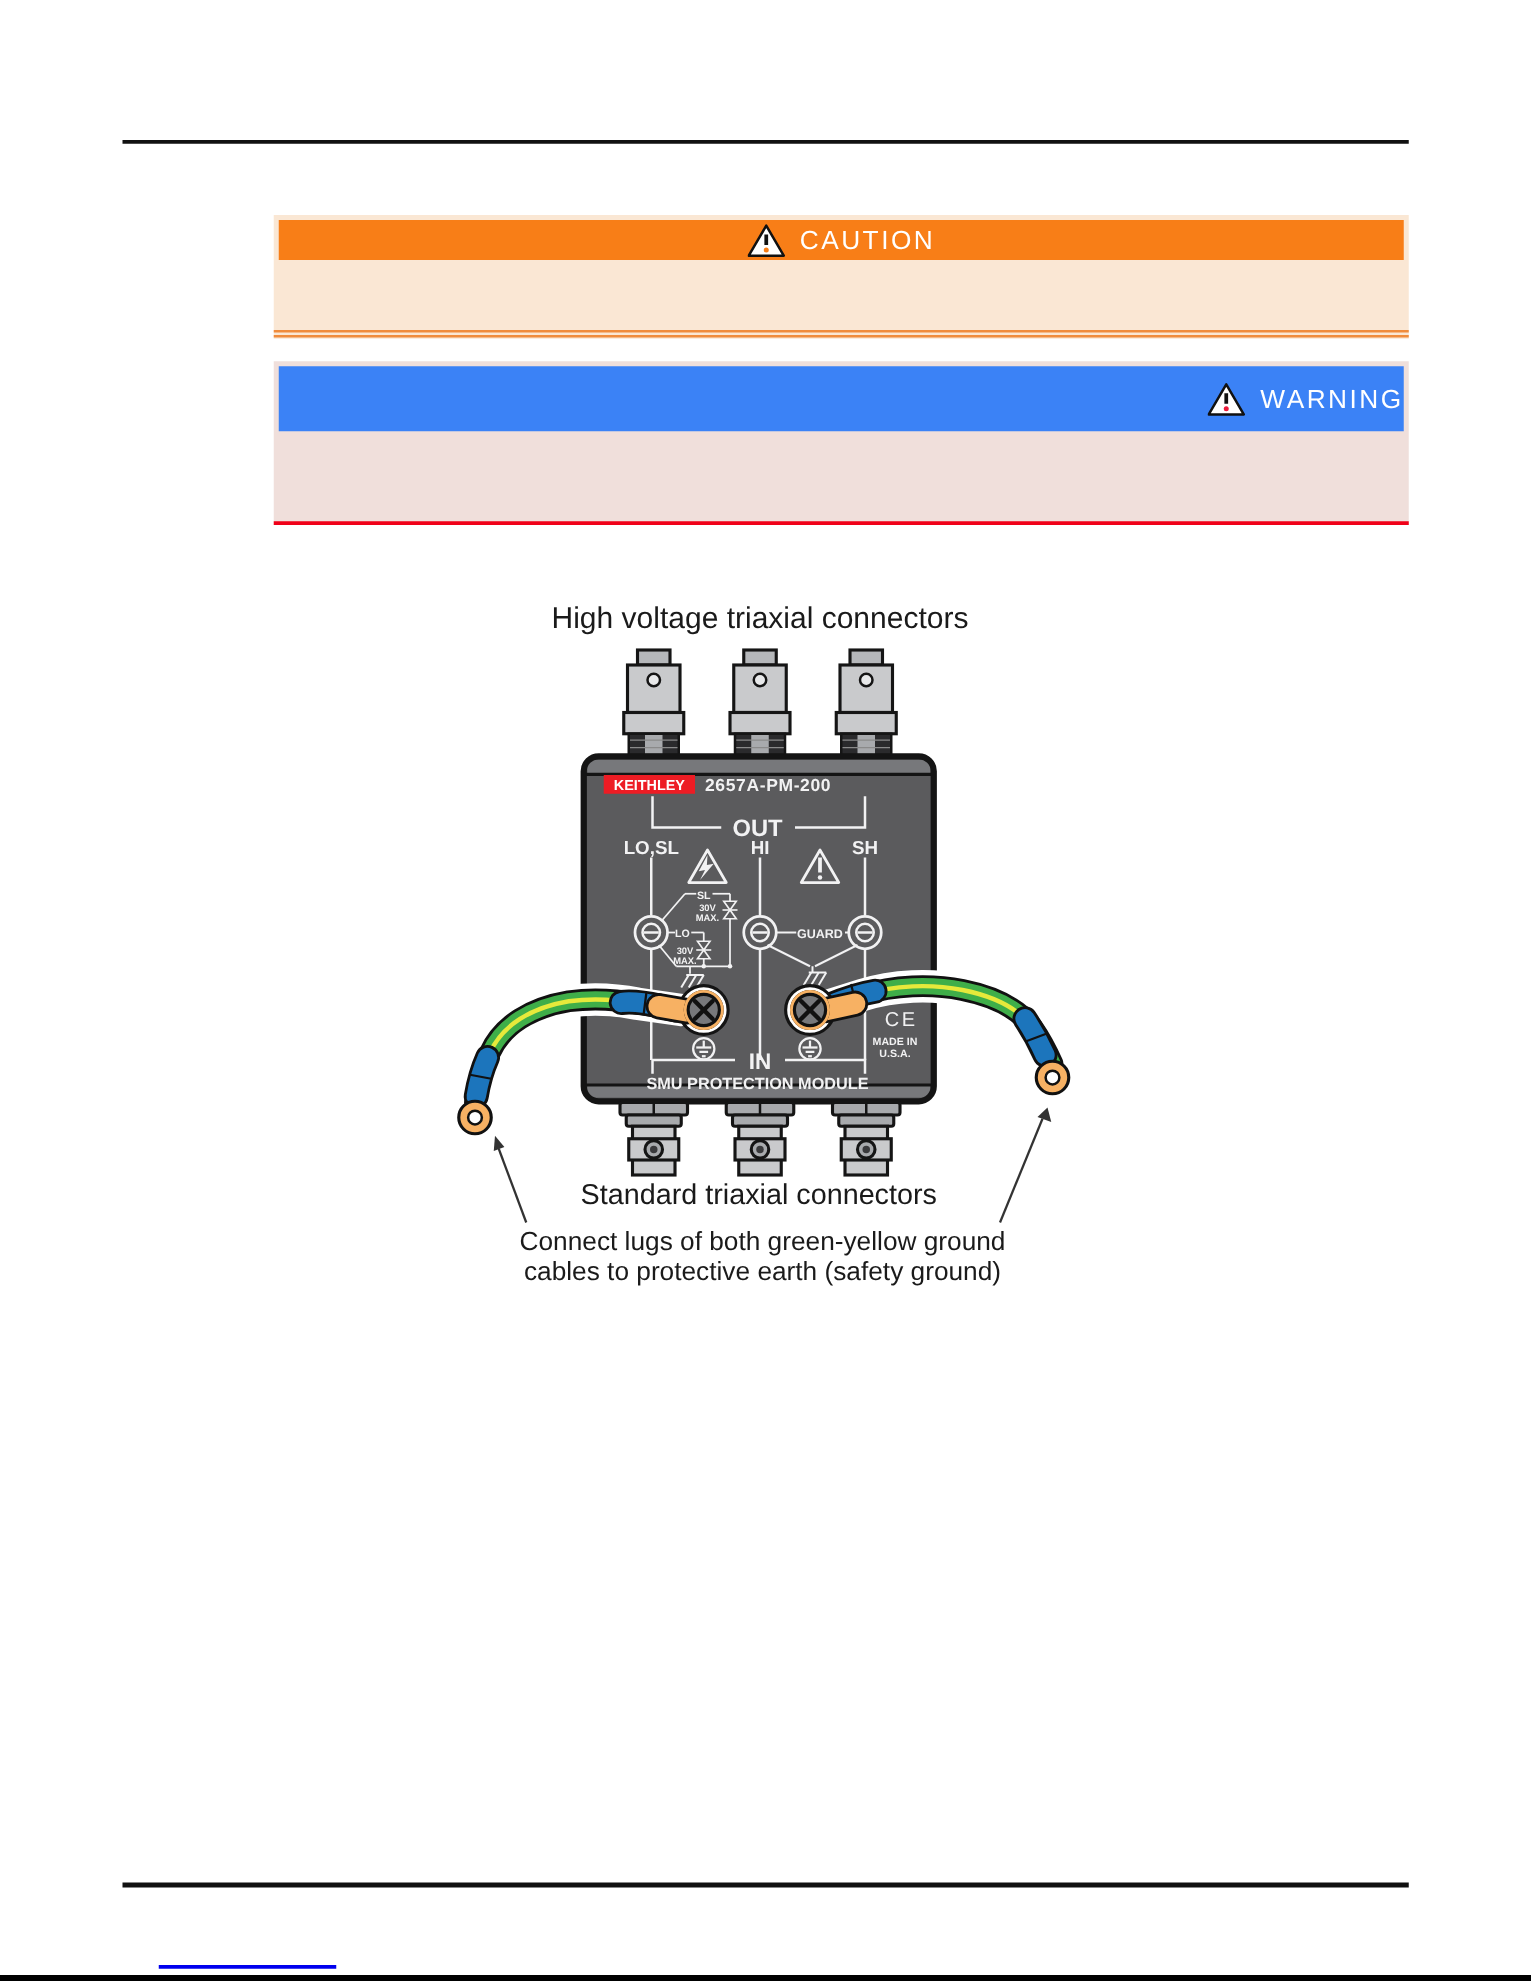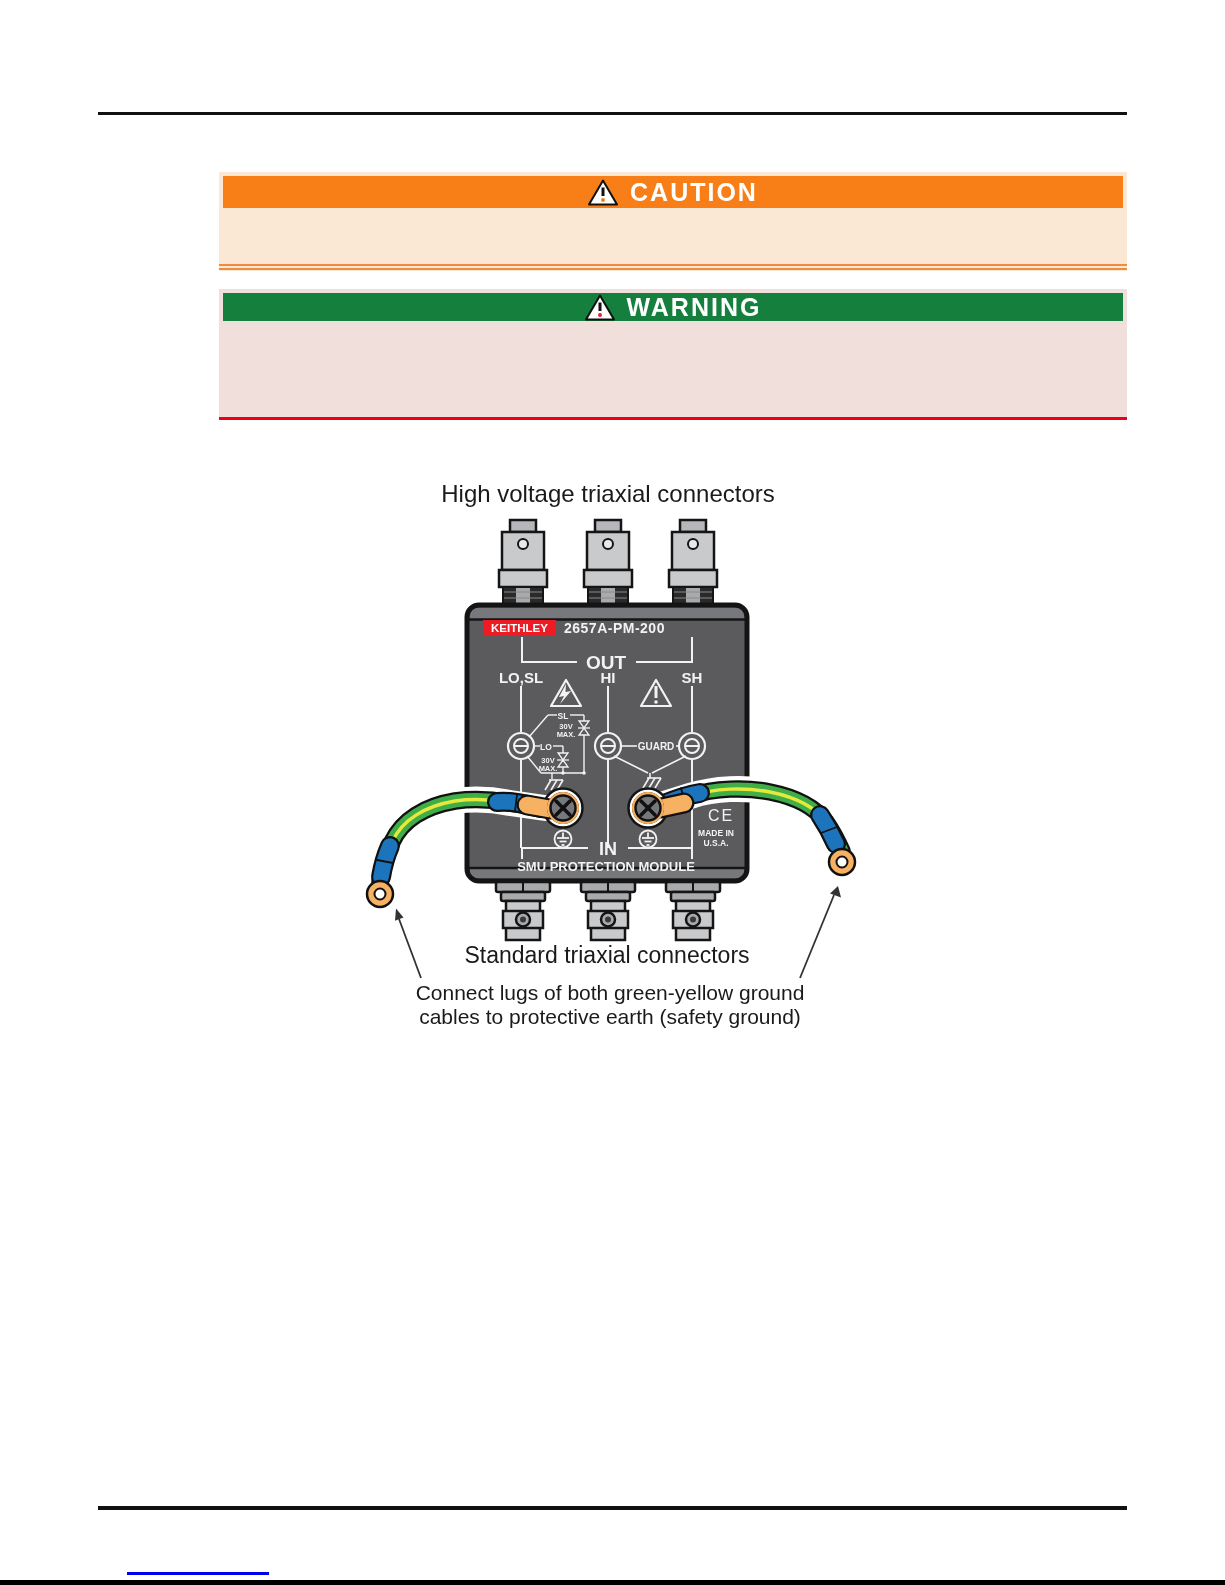--- a/index.html
+++ b/index.html
@@ -5,22 +5,22 @@
   html,body{margin:0;padding:0;background:#fff;}
   #page{position:relative;width:1225px;height:1585px;background:#ffffff;
         font-family:"Liberation Sans",sans-serif;overflow:hidden;}
   .hr{position:absolute;background:#111;}
   
   .banner{position:absolute;left:219px;width:908px;}
   .caution-box{top:172px;height:99px;background:#FAE7D4;}
   .warning-box{top:289px;height:131px;background:#F0DFDB;}
   .banner-header{margin:4px 4px 0 4px;display:flex;align-items:center;justify-content:center;gap:12px;}
   .caution-box .banner-header{height:32px;background:#F87E17;}
-  .warning-box .banner-header{height:28px;background:#15803d;}
-  .banner-title{color:#fff;font-weight:bold;font-size:25px;letter-spacing:2px;line-height:1;}
+  .warning-box .banner-header{height:52px;background:#3b82f6;justify-content:flex-end;}
+  .banner-title{color:#fff;font-weight:normal;font-size:21px;letter-spacing:2px;line-height:1;}
   .tri-icon{display:block;}
   .caution-box .tri-dot{fill:#F87E17;}
   .warning-box .tri-dot{fill:#ED1A3B;}
   .dline{position:absolute;left:0;width:100%;background:#F08C3C;height:2px;}
   .redline{position:absolute;left:0;width:100%;background:#F00018;height:3px;top:128px;}
   
   #figure-svg{position:absolute;left:0;top:470px;}
   #figure-svg text{font-family:"Liberation Sans",sans-serif;}
   .fig-black{fill:#1a1a1a;}
   .panel-txt{fill:#F2F2F3;font-weight:bold;}

